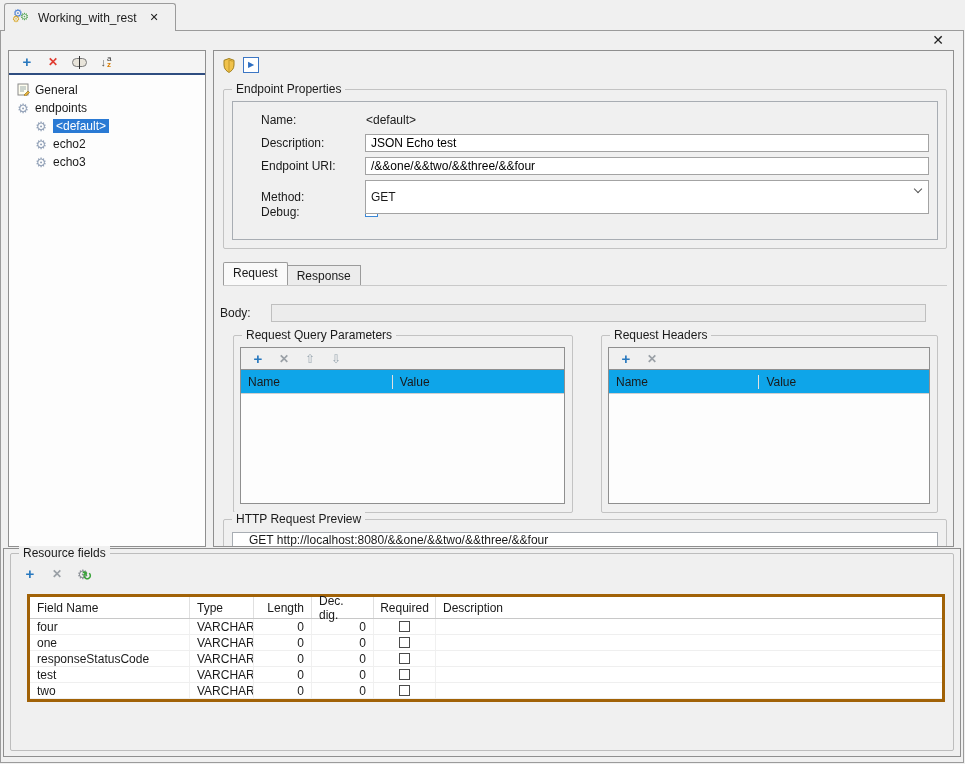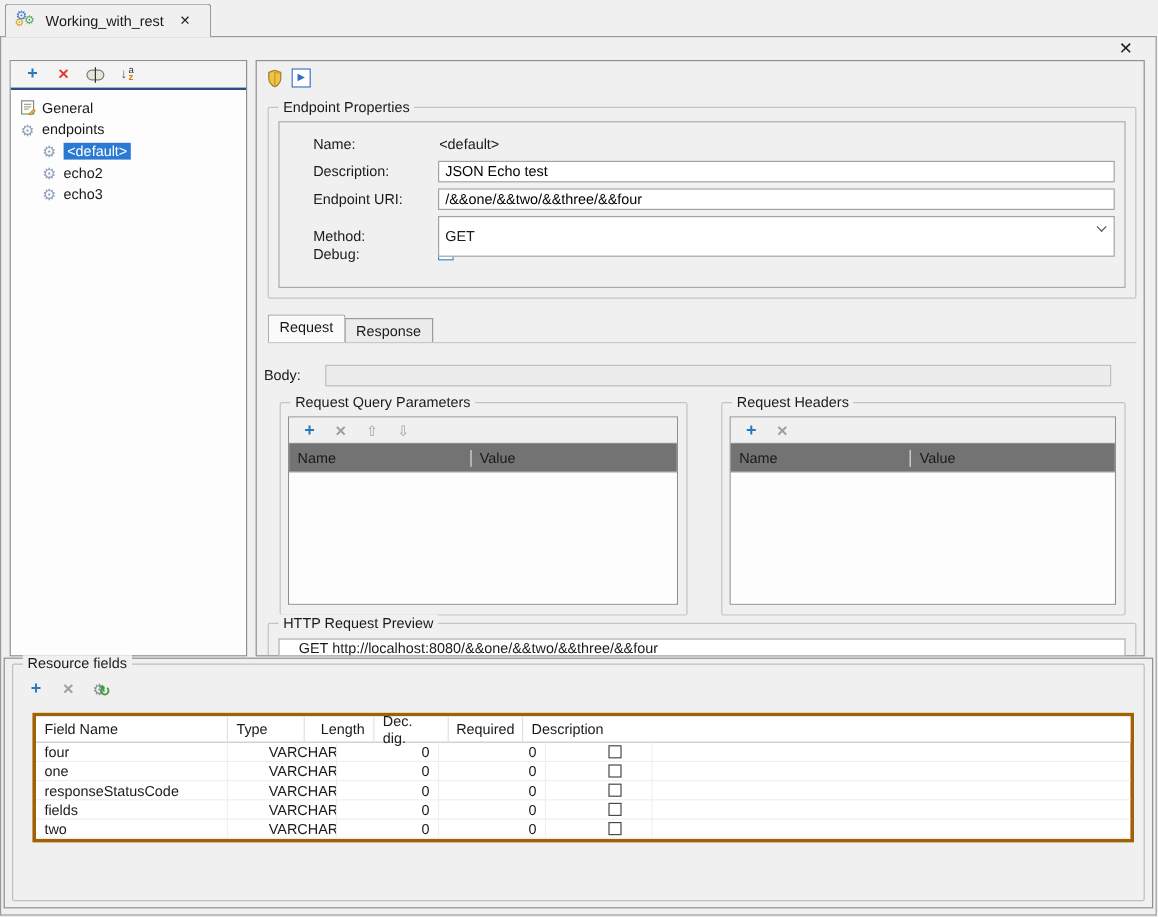--- a/index.html
+++ b/index.html
@@ -66,40 +66,40 @@
 
   .brow { position:absolute; left:6px; top:253px; width:706px; display:flex; align-items:center; gap:20px; }
   .brow .fin { flex:1; }
 
   .pbox  { top:284px; height:178px; }
   .pbox.left  { left:19px;  width:340px; }
   .pbox.right { left:387px; width:337px; }
   .tframe { position:absolute; left:6px; right:7px; top:11px; bottom:8px; border:1px solid #8f8f8f; background:#fff; display:flex; flex-direction:column; }
   .ttoolbar { height:22px; background:#f0f0f0; border-bottom:1px solid #8f8f8f; display:flex; align-items:center; gap:12px; padding:0 10px; }
   .ic-up, .ic-down { color:#9aa7b0; font-size:12px; }
-  .thead { display:flex; height:24px; background:#737373; border-bottom:1px solid #cfcfcf; align-items:center; }
+  .thead { display:flex; height:24px; background:#0ea5e9; border-bottom:1px solid #cfcfcf; align-items:center; }
   .thcell { flex:0 0 47%; padding:0 7px; border-right:1px solid #e0e0e0; }
   .thcell:last-child { flex:1; border-right:none; }
   .tempty { flex:1; background:#fdfdfd; }
 
   .prevbox-g { left:9px; top:468px; width:724px; height:70px; }
   .previnner { position:absolute; left:8px; right:8px; top:12px; height:50px; border:1px solid #a8adb3; background:#fff; overflow:hidden; }
   .prevtext { display:block; padding:1px 16px; line-height:13px; white-space:nowrap; }
 
   
   .bpanel { position:absolute; left:3px; top:548px; width:958px; height:209px; border:1px solid #8f8f8f; background:#f0f0f0; z-index:6; }
   .rf-box { left:6px; top:4px; width:944px; height:198px; border-color:#bdbdbd; }
   .rf-toolbar { position:absolute; left:12px; top:10px; height:20px; display:flex; align-items:center; gap:13px; }
   .refreshicon { position:relative; width:16px; height:15px; }
   .refreshicon .rg { position:absolute; left:0; top:0; font-size:13px; color:#8a8f96; }
   .refreshicon .ra { position:absolute; left:5px; top:2px; font-size:12px; font-weight:bold; color:#3aa33a; }
   .rtable { position:absolute; left:16px; top:40px; width:918px; border:3px solid #a16207; background:#fff; }
   .rhead { display:flex; height:22px; align-items:center; background:#fff; border-bottom:1px solid #c8c8c8; }
   .rhc { padding:0 7px; border-right:1px solid #e0e0e0; height:100%; display:flex; align-items:center; }
-  .rrow { display:flex; height:16px; align-items:flex-start; border-bottom:1px solid #efefef;gap:27px; }
+  .rrow { display:flex; height:16px; align-items:flex-start; border-bottom:1px solid #efefef; }
   .rc { padding:0 7px; border-right:1px solid #f0f0f0; height:100%; display:flex; align-items:center; overflow:hidden; white-space:nowrap; }
   .c-name { width:160px; } .c-type { width:64px; } .c-len { width:58px; justify-content:flex-end; }
   .c-dec { width:62px; justify-content:flex-end; } .c-req { width:62px; justify-content:center; } .c-desc { flex:1; border-right:none; }
 </style>
 </head>
 <body>
 
 <div id="canvas">
 
   <div class="editor-frame"></div>
@@ -327,21 +327,21 @@
           <span class="rc c-name">responseStatusCode</span>
           <span class="rc c-type">VARCHAR</span>
           <span class="rc c-len">0</span>
           <span class="rc c-dec">0</span>
           <span class="rc c-req">
               <span class="cb small"></span>
             </span>
           <span class="rc c-desc"></span>
         </div>
         <div class="rrow">
-          <span class="rc c-name">fields</span>
+          <span class="rc c-name">test</span>
           <span class="rc c-type">VARCHAR</span>
           <span class="rc c-len">0</span>
           <span class="rc c-dec">0</span>
           <span class="rc c-req">
               <span class="cb small"></span>
             </span>
           <span class="rc c-desc"></span>
         </div>
         <div class="rrow">
           <span class="rc c-name">two</span>

